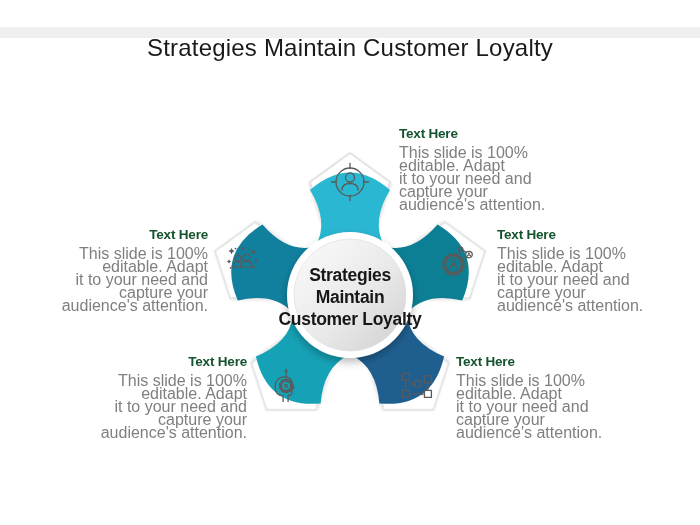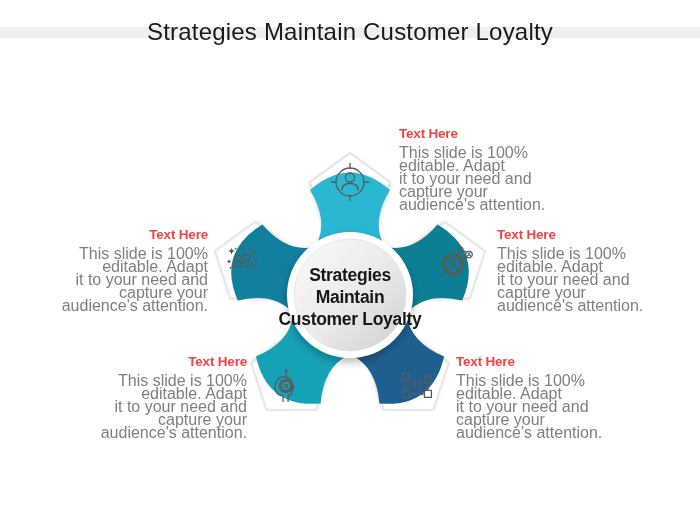--- a/index.html
+++ b/index.html
@@ -8,21 +8,21 @@
     position:relative;
     background:#ffffff;
     font-family:"Liberation Sans", sans-serif;
     overflow:hidden;
   }
   .title-band {
     position:absolute; left:0; top:27px; width:700px; height:11px;
     background:#efefef;
   }
   .slide-title {
-    position:absolute; left:0; top:18px; width:700px;
+    position:absolute; left:0; top:34px; width:700px;
     text-align:center;
     font-size:24px; font-weight:400; color:#1a1a1a;
     letter-spacing:0.2px;
   }
   svg.diagram { position:absolute; left:0; top:0; width:700px; height:525px; }
 
   .pent {
     fill:#ffffff; stroke:#e3e3e3; stroke-width:2;
     stroke-linejoin:round;
     filter:url(#fPent);
@@ -31,21 +31,21 @@
   .icon { stroke:#5a5a5a; fill:none; stroke-width:1.3; stroke-linecap:round; stroke-linejoin:round; }
   .icon .fill { fill:#5a5a5a; stroke:none; }
   .center-text {
     font-family:"Liberation Sans", sans-serif;
     font-size:17.5px; font-weight:bold; fill:#171717;
     text-anchor:middle; letter-spacing:-0.3px;
   }
 
   .tblock { position:absolute; width:180px; }
   .tblock .th {
-    font-size:13.5px; font-weight:bold; color:#ef4444;
+    font-size:13.5px; font-weight:bold; color:#14532d;
     letter-spacing:-0.2px; margin-bottom:5px;
   }
   .tblock .tb { font-size:16px; line-height:13px; color:#7f7f7f; }
   .align-right { text-align:right; }
 </style>
 </head>
 <body>
 
 <div class="title-band"></div>
 <h1 class="slide-title">Strategies Maintain Customer Loyalty</h1>

